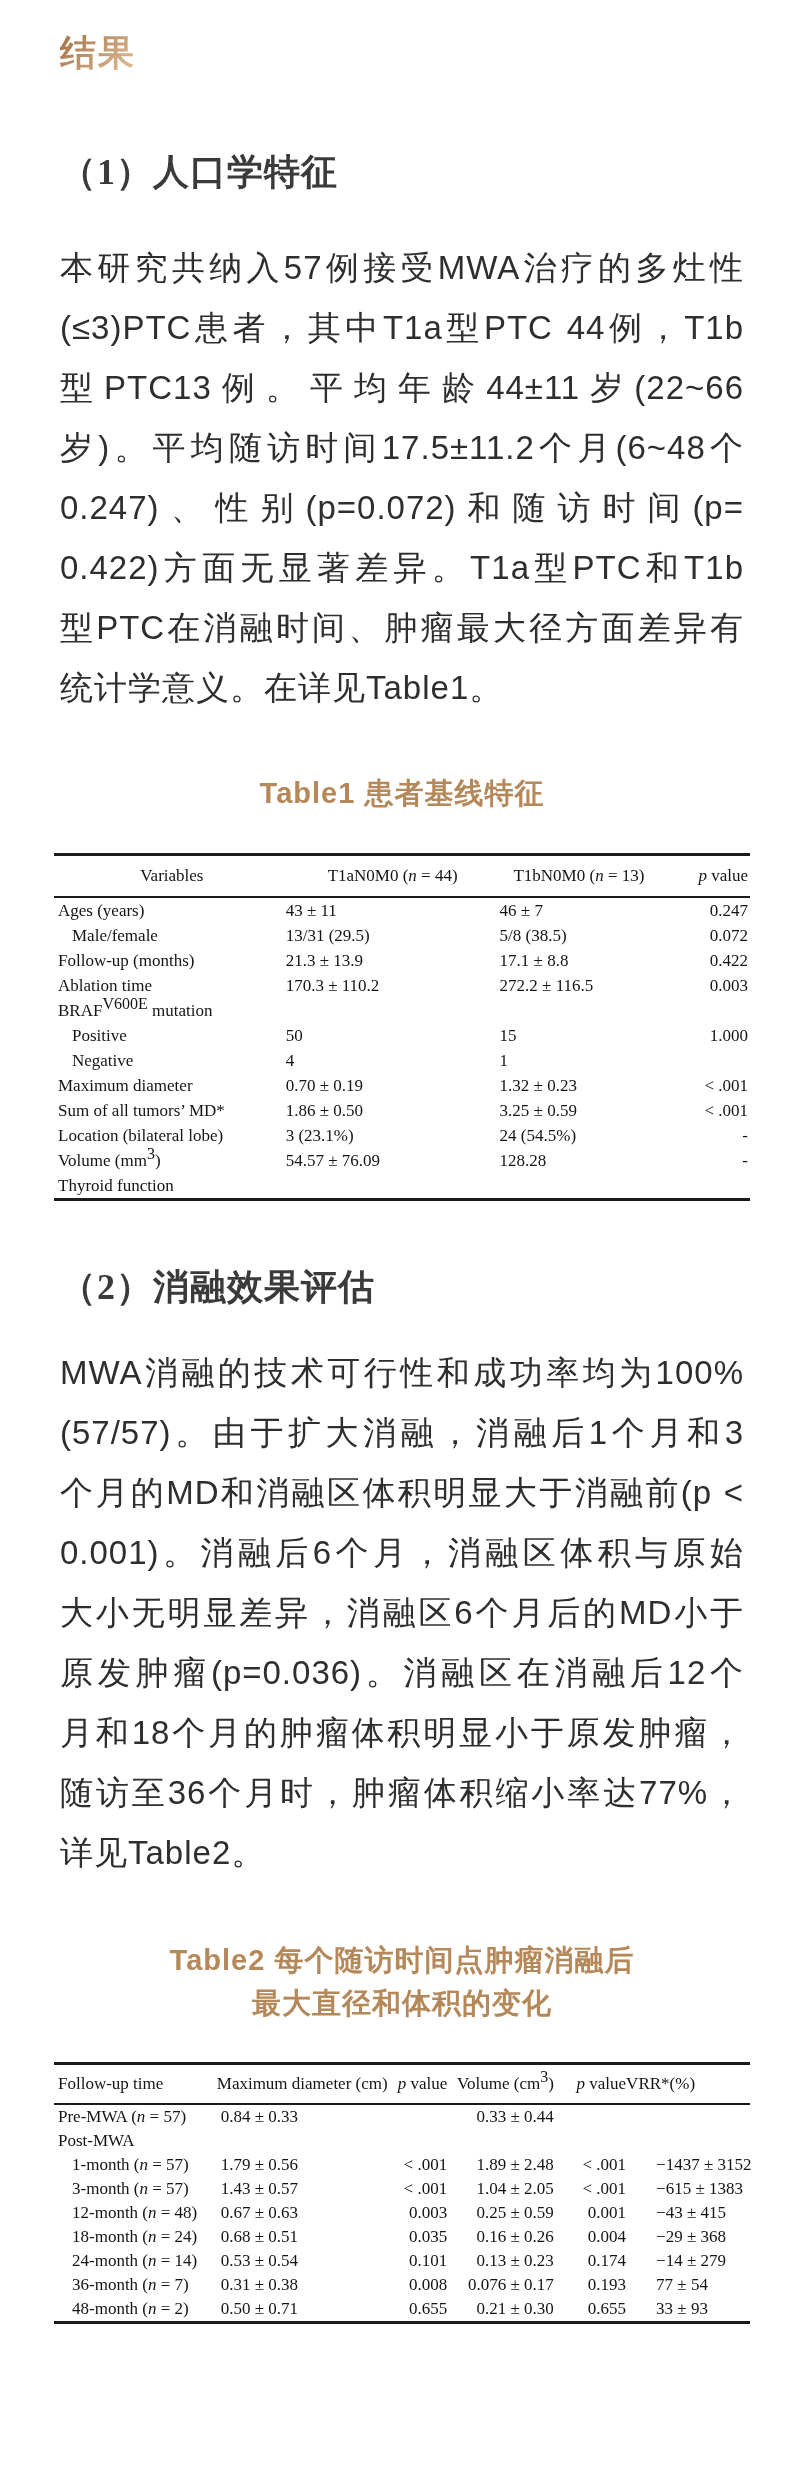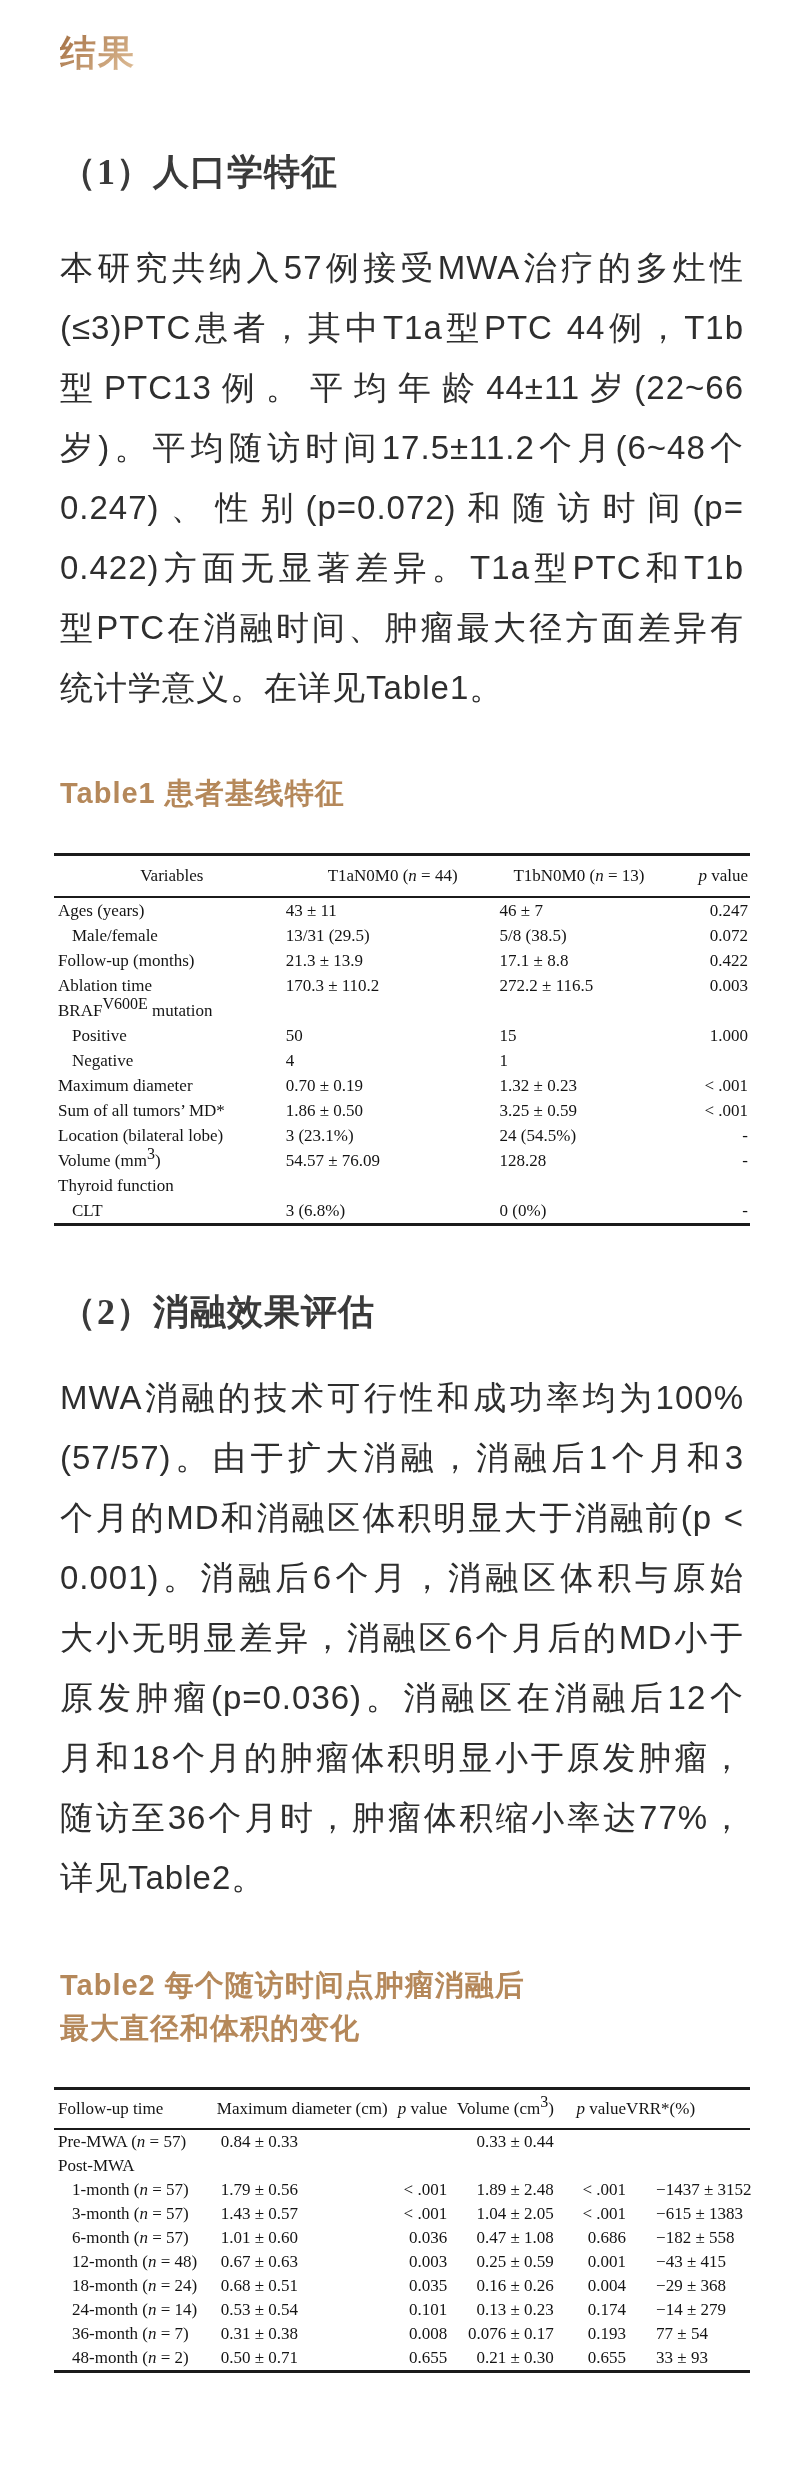--- a/index.html
+++ b/index.html
@@ -35,21 +35,21 @@
   .para{font-size:33px;line-height:60px;color:var(--text);}
   #paragraph1{margin-top:44px;}
   #paragraph2{margin-top:34px;}
   .tline{
     text-align:justify;text-align-last:justify;
     letter-spacing:1px;white-space:normal;
   }
   .tline-last{text-align-last:left;}
 
   .tbl-caption{
-    color:var(--accent);font-weight:bold;
+    text-align:center;color:var(--accent);font-weight:bold;
     font-size:29px;line-height:43px;letter-spacing:1px;
     font-family:"Liberation Sans",sans-serif;
   }
   #table1-caption{margin-top:54px;line-height:42px;}
   #table2-caption{margin-top:56px;}
 
   table.data-table{
     border-collapse:collapse;table-layout:fixed;
     width:calc(100% + 12px);margin-left:-6px;
     font-family:"Liberation Serif",serif;color:#141414;
@@ -186,26 +186,20 @@
           <td class="col-1">54.57 ± 76.09</td>
           <td class="col-2">128.28</td>
           <td class="col-3 dash">-</td>
         </tr>
         <tr>
           <td class="col-0">Thyroid function</td>
           <td class="col-1"></td>
           <td class="col-2"></td>
           <td class="col-3"></td>
         </tr>
-        <tr>
-          <td class="col-0 indent">CLT</td>
-          <td class="col-1">3 (6.8%)</td>
-          <td class="col-2">0 (0%)</td>
-          <td class="col-3 dash">-</td>
-        </tr>
       </tbody>
   </table>
 
   <h2 class="section" id="section2-heading">（2）消融效果评估</h2>
 
   <div class="para" id="paragraph2">
       <div class="tline">MWA消融的技术可行性和成功率均为100%</div>
       <div class="tline">(57/57)。由于扩大消融，消融后1个月和3</div>
       <div class="tline">个月的MD和消融区体积明显大于消融前(p &lt;</div>
       <div class="tline">0.001)。消融后6个月，消融区体积与原始</div>
@@ -259,28 +253,20 @@
         </tr>
         <tr>
           <td class="col-0 indent">3-month (<i>n</i> = 57)</td>
           <td class="col-1">1.43 ± 0.57</td>
           <td class="col-2">&lt; .001</td>
           <td class="col-3">1.04 ± 2.05</td>
           <td class="col-4">&lt; .001</td>
           <td class="col-5">−615 ± 1383</td>
         </tr>
         <tr>
-          <td class="col-0 indent">6-month (<i>n</i> = 57)</td>
-          <td class="col-1">1.01 ± 0.60</td>
-          <td class="col-2">0.036</td>
-          <td class="col-3">0.47 ± 1.08</td>
-          <td class="col-4">0.686</td>
-          <td class="col-5">−182 ± 558</td>
-        </tr>
-        <tr>
           <td class="col-0 indent">12-month (<i>n</i> = 48)</td>
           <td class="col-1">0.67 ± 0.63</td>
           <td class="col-2">0.003</td>
           <td class="col-3">0.25 ± 0.59</td>
           <td class="col-4">0.001</td>
           <td class="col-5">−43 ± 415</td>
         </tr>
         <tr>
           <td class="col-0 indent">18-month (<i>n</i> = 24)</td>
           <td class="col-1">0.68 ± 0.51</td>

